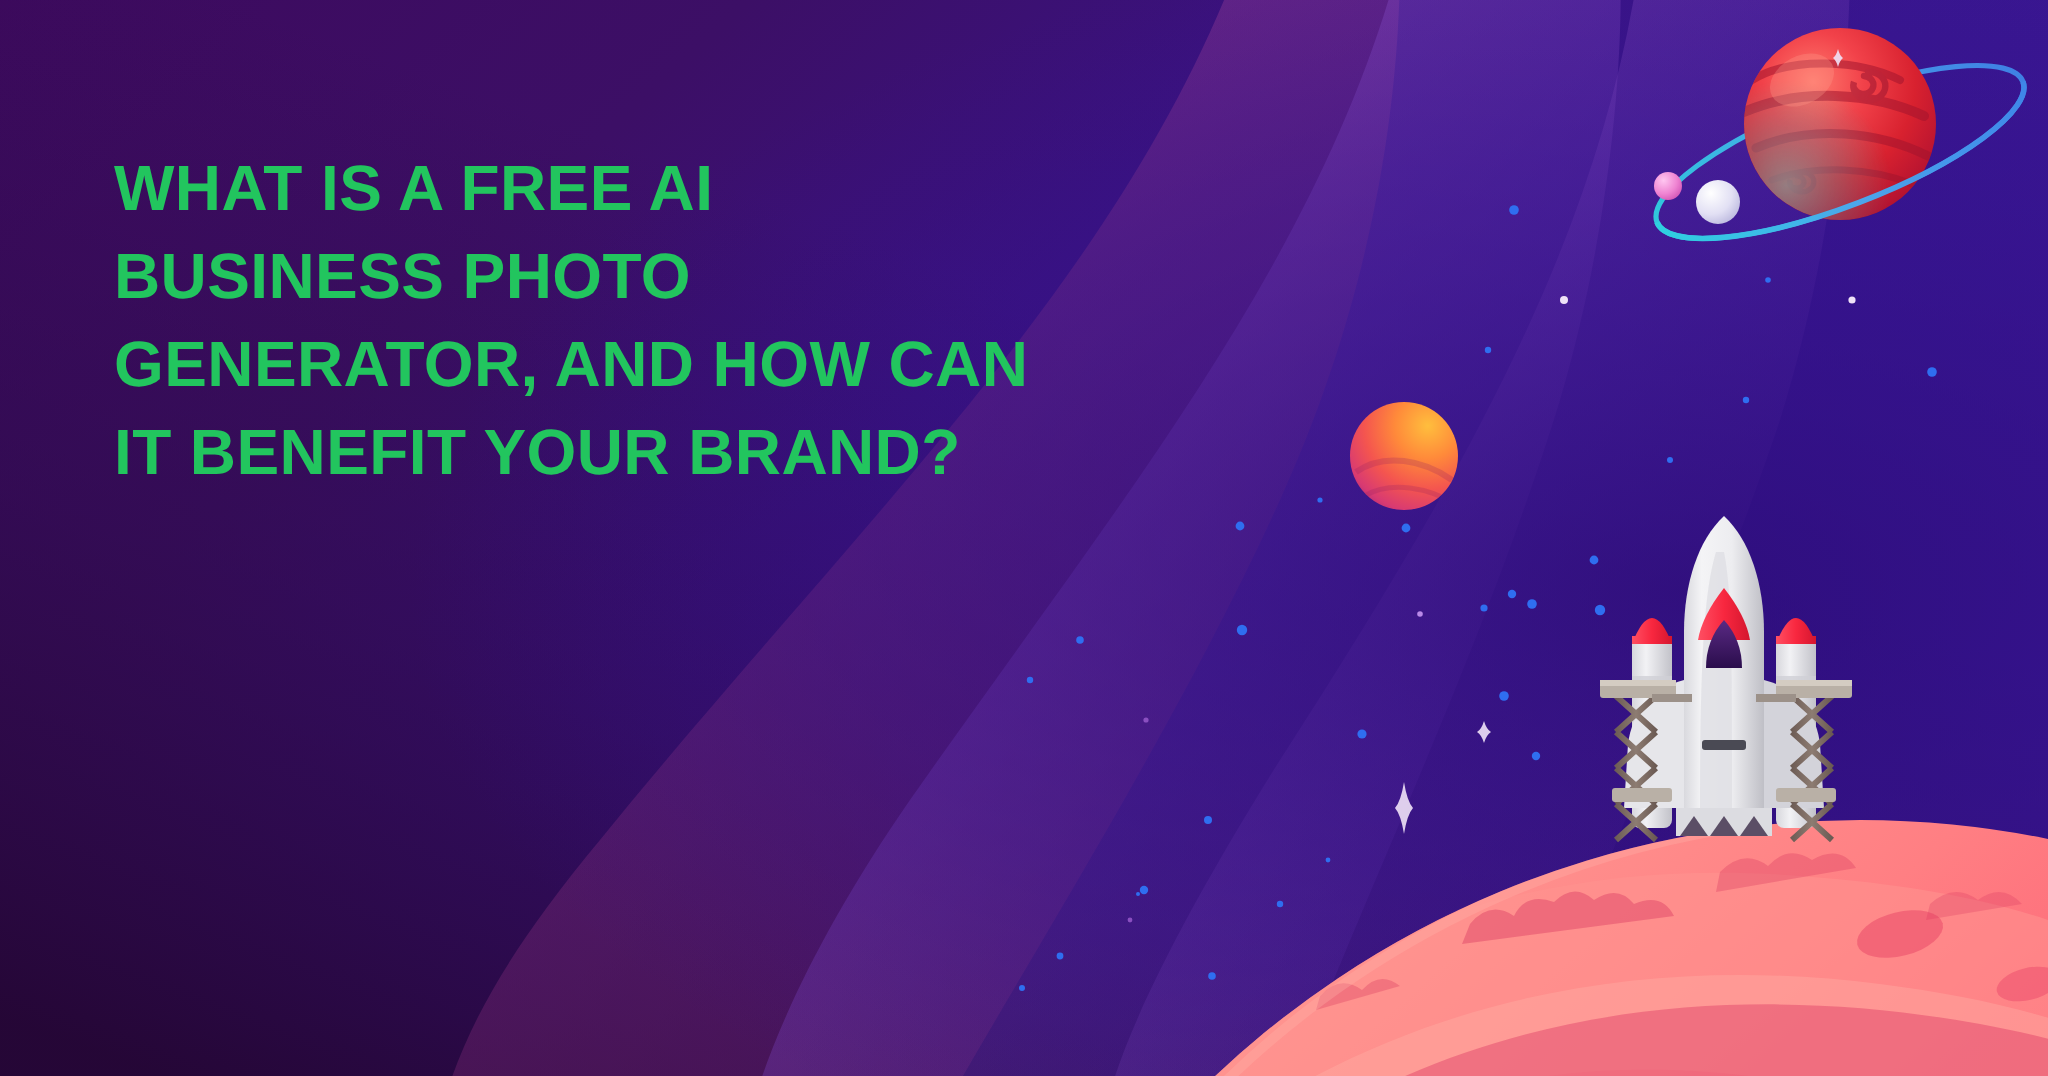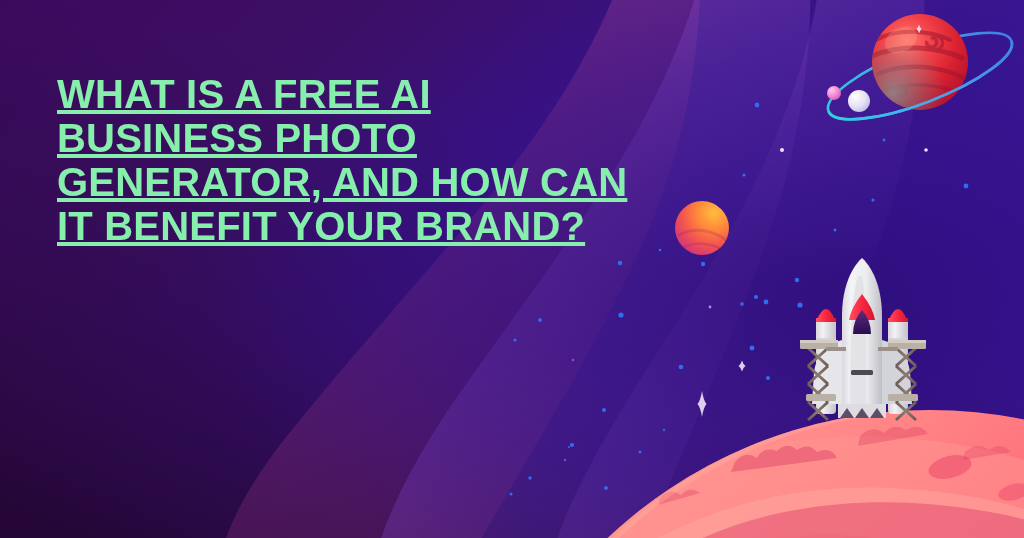--- a/index.html
+++ b/index.html
@@ -12,30 +12,29 @@
   }
   .layer{position:absolute;top:0;left:0;width:1024px;height:538px;}
   svg.layer{display:block;}
 
   
   #headline{
     position:absolute;
     left:57px; top:72px;
     width:640px;
     margin:0;
-    color:#86efac;
+    color:#22c55e;
     font-family:"Liberation Sans", sans-serif;
     font-weight:bold;
-    font-size:40px;
+    font-size:32px;
     line-height:44px;
     letter-spacing:0.2px;
     text-transform:uppercase;
     white-space:pre-line;
     z-index:40;
-    text-decoration:underline;
     -webkit-font-smoothing:antialiased;
   }
 </style>
 </head>
 <body>
 
 <div id="stage">
 
   <svg class="layer" viewBox="0 0 1024 538" width="1024" height="538" xmlns="http://www.w3.org/2000/svg">
     <defs>

